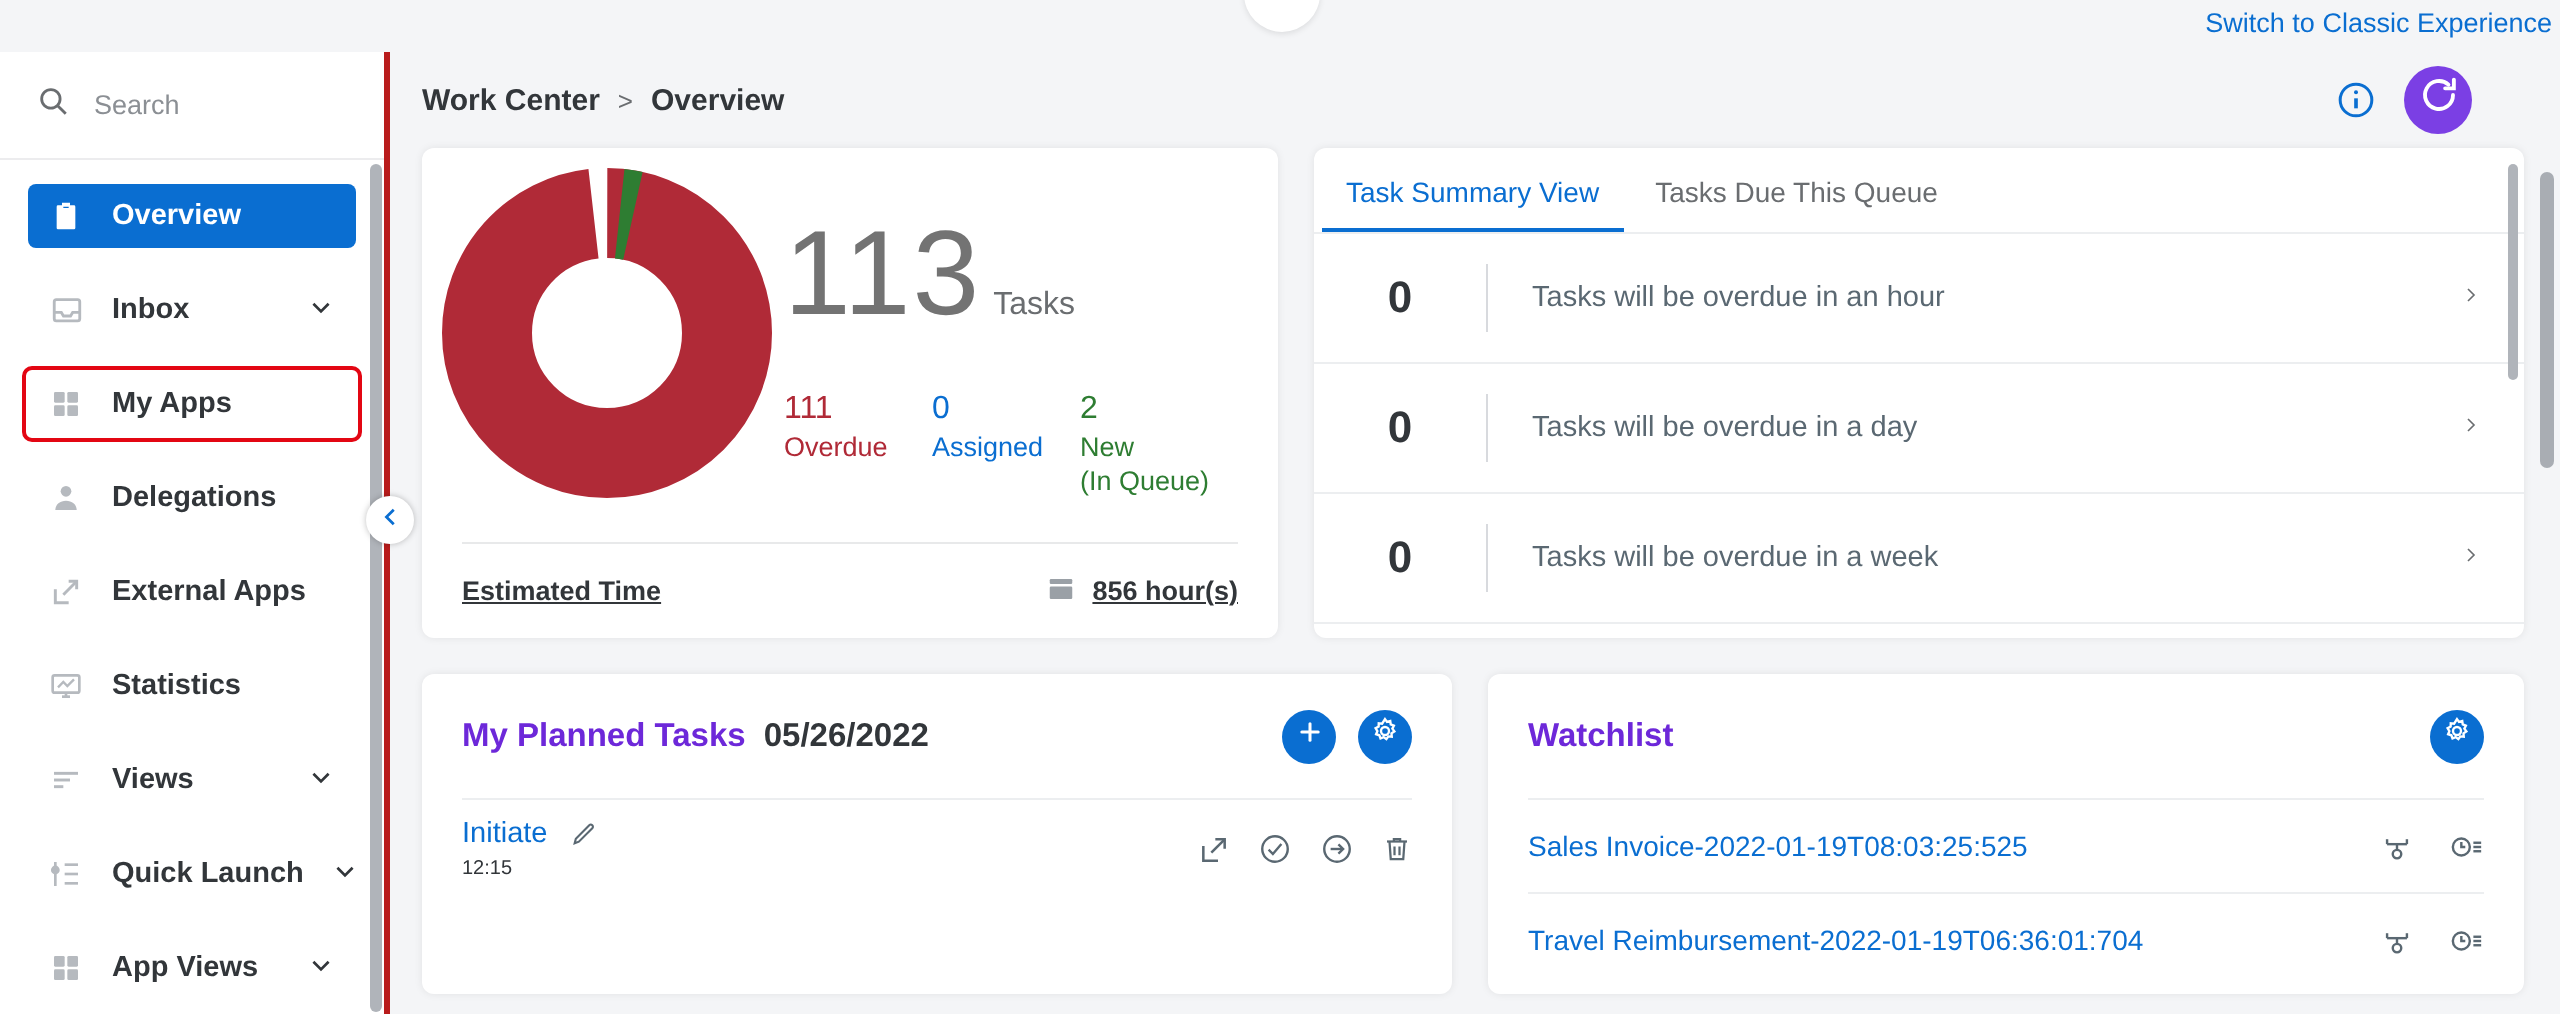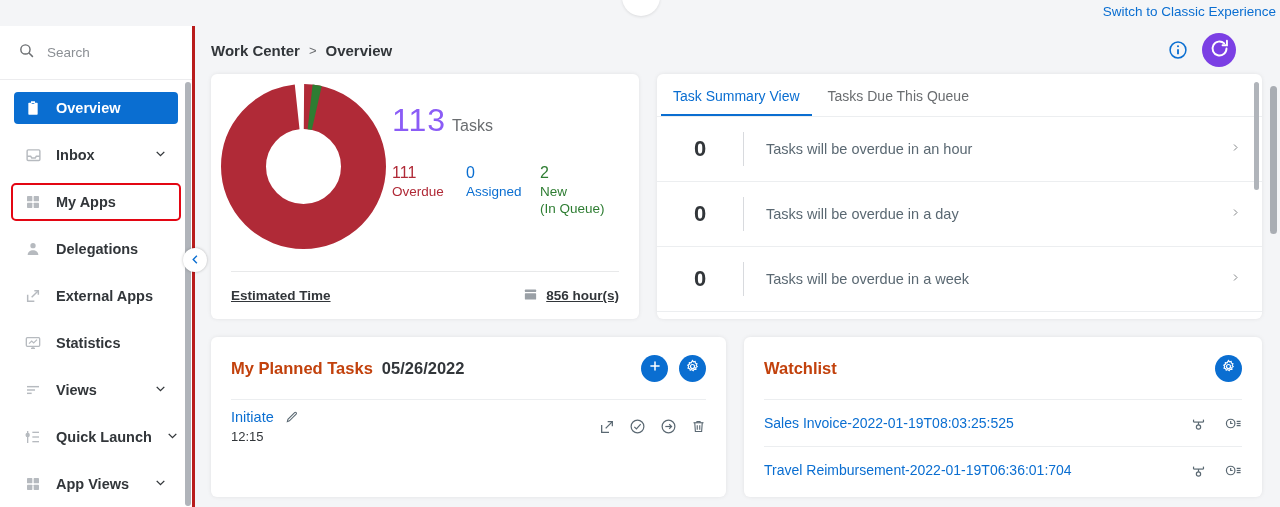--- a/index.html
+++ b/index.html
@@ -107,21 +107,21 @@
     background: #ffffff; border-radius: 6px;
     box-shadow: 0 0 4px rgba(0,0,0,0.08);
   }
 
   
   .donut-card { width: 428px; height: 245px; padding: 16px 20px 0 20px;
     display: flex; flex-direction: column; }
   .donut-body { display: flex; align-items: flex-start; flex: 1 1 auto; }
   .donut-wrap { width: 145px; height: 145px; position: relative; margin-top: 4px; }
   .donut-stats { margin-left: 16px; padding-top: 12px; flex: 1 1 auto; }
-  .big-num { font-size: 32px; color: #8b5cf6; font-weight: 300; letter-spacing: 1px; }
+  .big-num { font-size: 60px; color: #737373; font-weight: 300; letter-spacing: 1px; }
   .tasks-word { font-size: 16px; color: #6a6d70; margin-left: 6px; }
   .legend { display: flex; margin-top: 24px; }
   .legend-col { width: 74px; }
   .legend-col .val { font-size: 16px; line-height: 20px; }
   .legend-col .lbl { font-size: 13.5px; line-height: 17px; }
   .c-overdue { color: #b02a37; }
   .c-assigned { color: #0a6ed1; }
   .c-new { color: #2e7d32; }
   .est-row {
     border-top: 1px solid #e8e9ea; height: 48px;
@@ -149,36 +149,36 @@
   .sr-chev { color: #6a6d70; font-size: 15px; cursor: pointer; padding-right: 8px; }
   .card-sb {
     position: absolute; right: 3px; top: 8px; width: 5px; height: 108px;
     background: #b0b4ba; border-radius: 3px;
   }
 
   
   .planned-card { width: 515px; height: 160px; padding: 0 20px; }
   .watch-card { width: 518px; height: 160px; padding: 0 20px; }
   .card-head { height: 62px; display: flex; align-items: center; }
-  .card-title { font-size: 16.5px; font-weight: bold; color: #c2410c; }
+  .card-title { font-size: 16.5px; font-weight: bold; color: #6d28d9; }
   .card-date { font-size: 16.5px; font-weight: bold; color: #32363a; margin-left: 9px; }
   .head-spacer { flex: 1 1 auto; }
   .round-btn {
     width: 27px; height: 27px; border-radius: 50%; background: #0a6ed1;
     display: flex; align-items: center; justify-content: center;
     cursor: pointer; margin-left: 11px;
   }
   .task-row {
     border-top: 1px solid #eceef0; display: flex; align-items: center;
     padding: 9px 0 10px 0;
   }
   .task-main { flex: 1 1 auto; }
   .task-name-line { display: flex; align-items: center; gap: 11px; }
   .task-name { font-size: 14.5px; color: #0a6ed1; cursor: pointer; }
-  .task-time { font-size: 13px; color: #32363a; margin-top: 4px; }
+  .task-time { font-size: 10px; color: #32363a; margin-top: 4px; }
   .task-actions { display: flex; align-items: center; gap: 14px; }
   .act-ico { cursor: pointer; display: flex; }
   .watch-row {
     border-top: 1px solid #eceef0; display: flex; align-items: center;
     height: 47px;
   }
   .watch-link { flex: 1 1 auto; font-size: 14px; color: #0a6ed1; cursor: pointer; }
   .watch-actions { display: flex; align-items: center; gap: 18px; }
 
   

